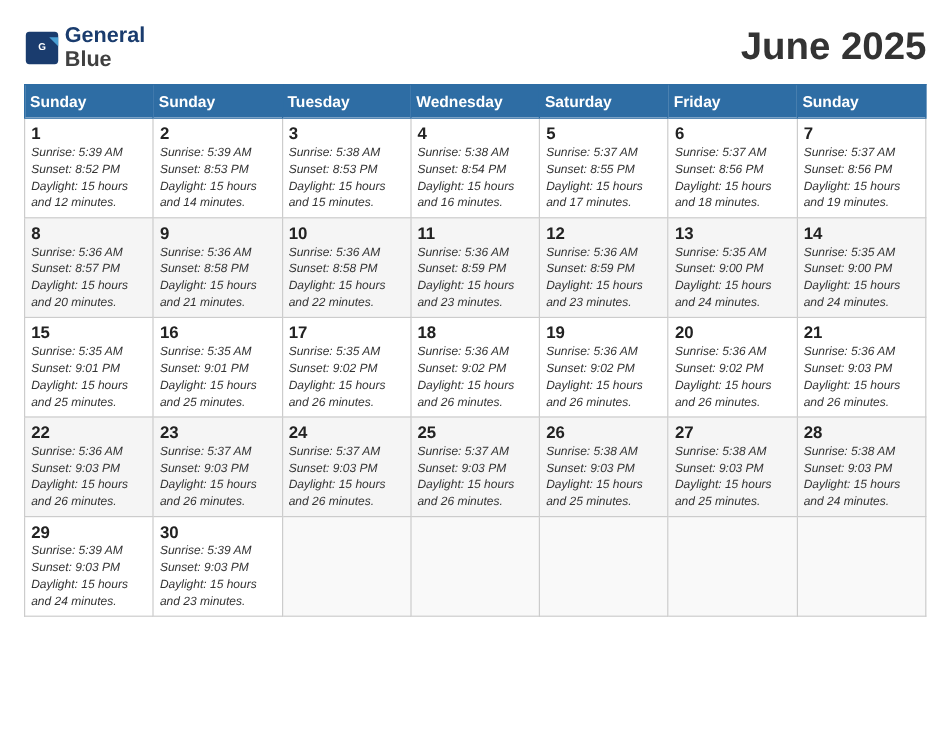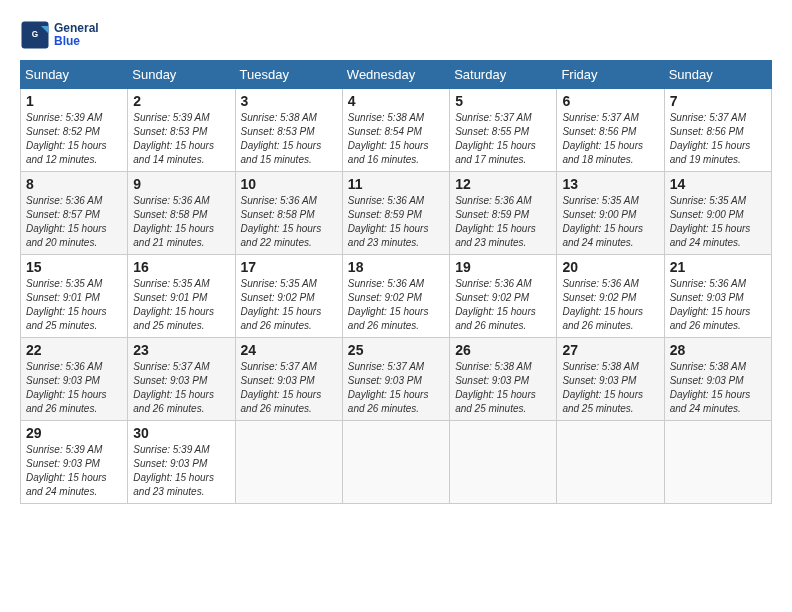--- a/index.html
+++ b/index.html
@@ -14,27 +14,27 @@
       display: flex;
       justify-content: space-between;
       align-items: flex-start;
       margin-bottom: 10px;
     }
     .logo {
       display: flex;
       align-items: center;
     }
     .logo-text {
-      font-size: 12px;
+      font-size: 18px;
       font-weight: bold;
       color: #1a3c6e;
       line-height: 1.1;
     }
     .logo-text span {
-      color: #1d4ed8;
+      color: #404040;
     }
     .logo-icon {
       width: 30px;
       height: 30px;
       margin-right: 4px;
     }
     .title-area {
       text-align: right;
     }
     .month-title {
@@ -50,21 +50,21 @@
       width: 100%;
       border-collapse: collapse;
       font-size: 11px;
     }
     .calendar-table th {
       background-color: #2e6da4;
       color: white;
       padding: 6px 4px;
       text-align: left;
       font-size: 13px;
-      font-weight: normal;
+      font-weight: bold;
       border: 1px solid #2e6da4;
     }
     .calendar-table td {
       border: 1px solid #ccc;
       padding: 4px 5px;
       vertical-align: top;
       width: 107px;
       min-height: 80px;
       background: #fff;
     }
@@ -97,20 +97,21 @@
       <rect x="2" y="2" width="36" height="36" rx="4" fill="#1a3c6e"></rect>
       <text x="20" y="22" text-anchor="middle" fill="white" font-size="11" font-weight="bold" font-family="Arial">G</text>
       <polygon points="28,8 38,18 38,8" fill="#4a9fd4"></polygon>
     </svg>
     <div class="logo-text">
       <div>General</div>
       <div><span>Blue</span></div>
     </div>
   </div>
   <div class="title-area">
+    <div class="month-title">June 2025</div>
   </div>
 </div>
 
 <table class="calendar-table">
   <thead>
     <tr>
       <th>Sunday</th>
       <th>Sunday</th>
       <th>Tuesday</th>
       <th>Wednesday</th>

